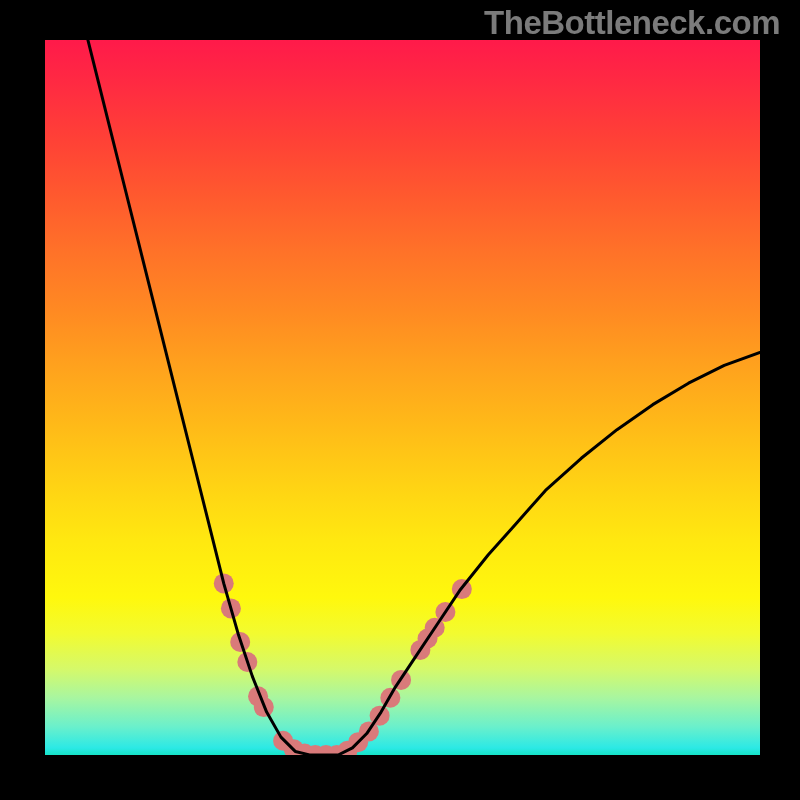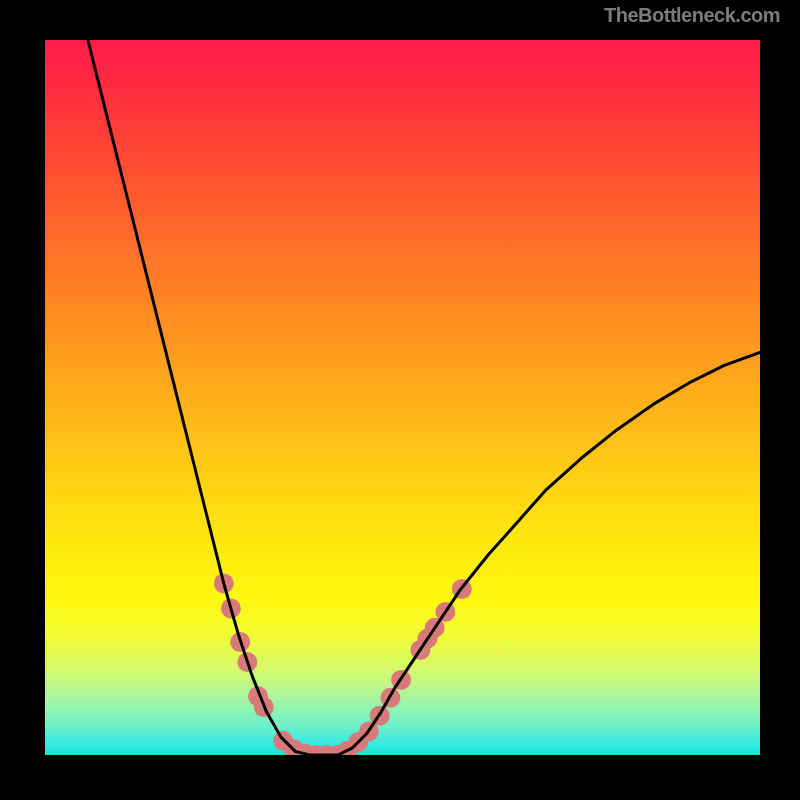--- a/index.html
+++ b/index.html
@@ -15,21 +15,21 @@
     width: 800px;
     height: 800px;
     background: #000;
     position: relative;
   }
   .attribution {
     position: absolute;
     top: 4px;
     right: 20px;
     color: #7b7b7b;
-    font-size: 20px;
+    font-size: 33px;
     font-weight: bold;
     letter-spacing: -0.5px;
     z-index: 5;
   }
   .plot {
     position: absolute;
     left: 45px;
     top: 40px;
     width: 715px;
     height: 715px;

